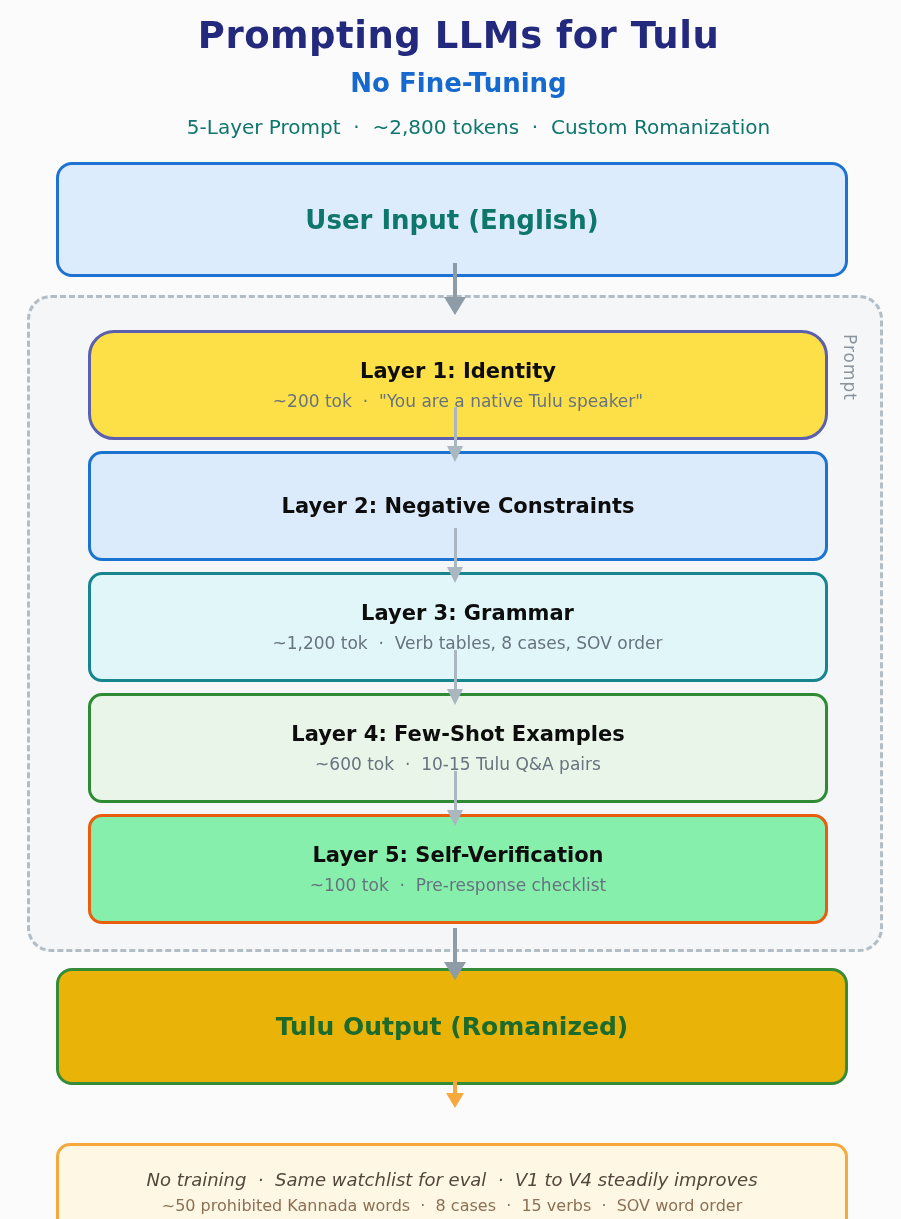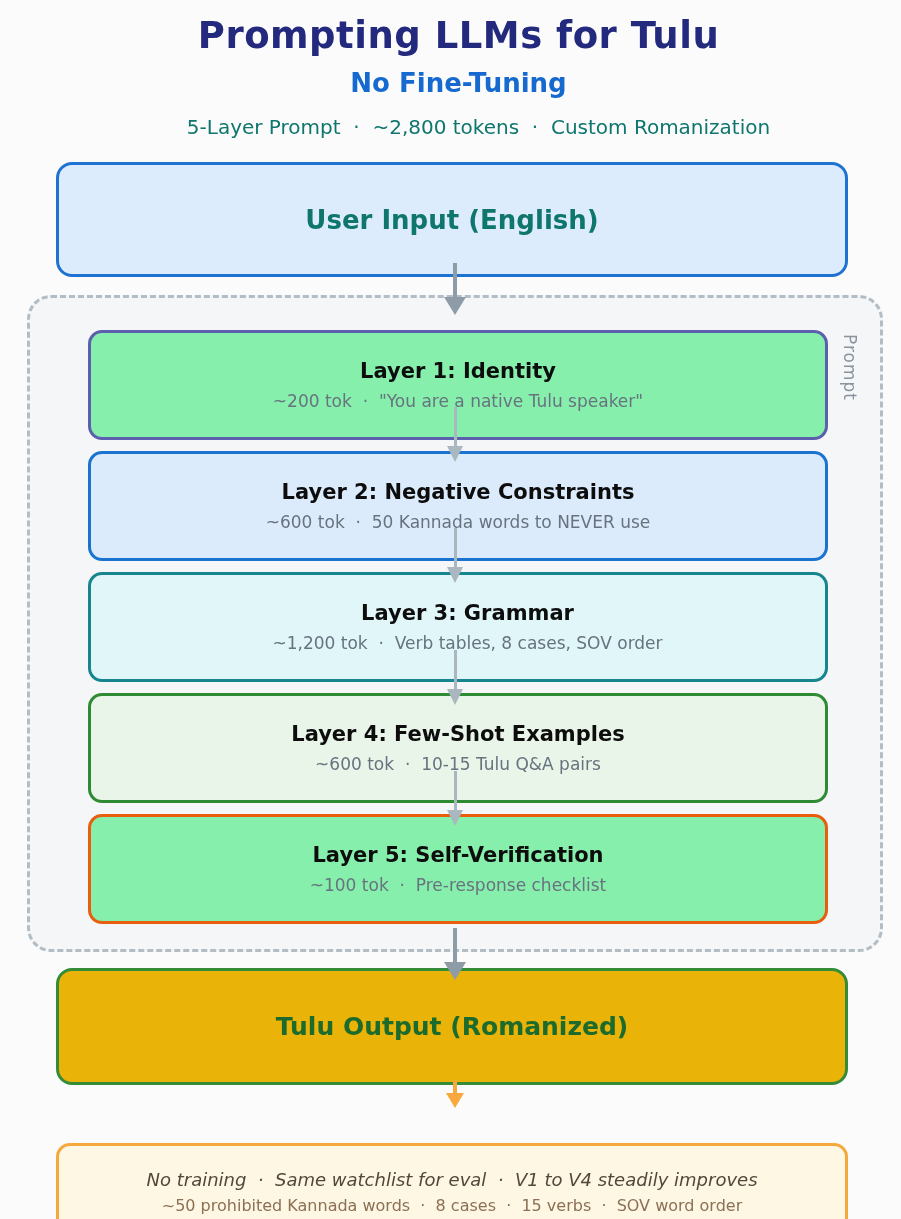--- a/index.html
+++ b/index.html
@@ -89,28 +89,27 @@
   <div class="center-text page-subtitle" style="color: rgb(21, 105, 207);">No Fine-Tuning</div>
   <div class="center-text page-tagline" style="color: #0f766e; margin-left: 20px;">5-Layer Prompt  ·  ~2,800 tokens  ·  Custom Romanization</div>
 
   <div class="box io-box user-box" style="border-color: rgb(29, 114, 210); background-color: rgb(221, 236, 252);">
     <div class="io-label">User Input (English)</div>
   </div>
 
   <div class="prompt-container" style="border-color: rgb(178, 189, 197); background-color: rgb(245, 246, 248);">
     <div class="prompt-label">Prompt</div>
 
-    <div class="box layer layer-1" style="border-color: rgb(91, 95, 173); background-color: #86efac;">
+    <div class="box layer layer-1" style="border-color: rgb(91, 95, 173); background-color: #fde047; border-radius: 26px;">
       <div class="layer-title">Layer 1: Identity</div>
       <div class="layer-sub">~200 tok  ·  "You are a native Tulu speaker"</div>
     </div>
 
     <div class="box layer layer-2" style="border-color: rgb(26, 115, 207); background-color: rgb(220, 235, 251);">
       <div class="layer-title">Layer 2: Negative Constraints</div>
-      <div class="layer-sub">~600 tok  ·  50 Kannada words to NEVER use</div>
     </div>
 
     <div class="box layer layer-3" style="border-color: rgb(22, 133, 142); background-color: rgb(224, 246, 248); padding-left: 19px;">
       <div class="layer-title">Layer 3: Grammar</div>
       <div class="layer-sub">~1,200 tok  ·  Verb tables, 8 cases, SOV order</div>
     </div>
 
     <div class="box layer layer-4" style="border-color: rgb(47, 139, 51); background-color: rgb(232, 245, 232);">
       <div class="layer-title">Layer 4: Few-Shot Examples</div>
       <div class="layer-sub">~600 tok  ·  10-15 Tulu Q&amp;A pairs</div>

